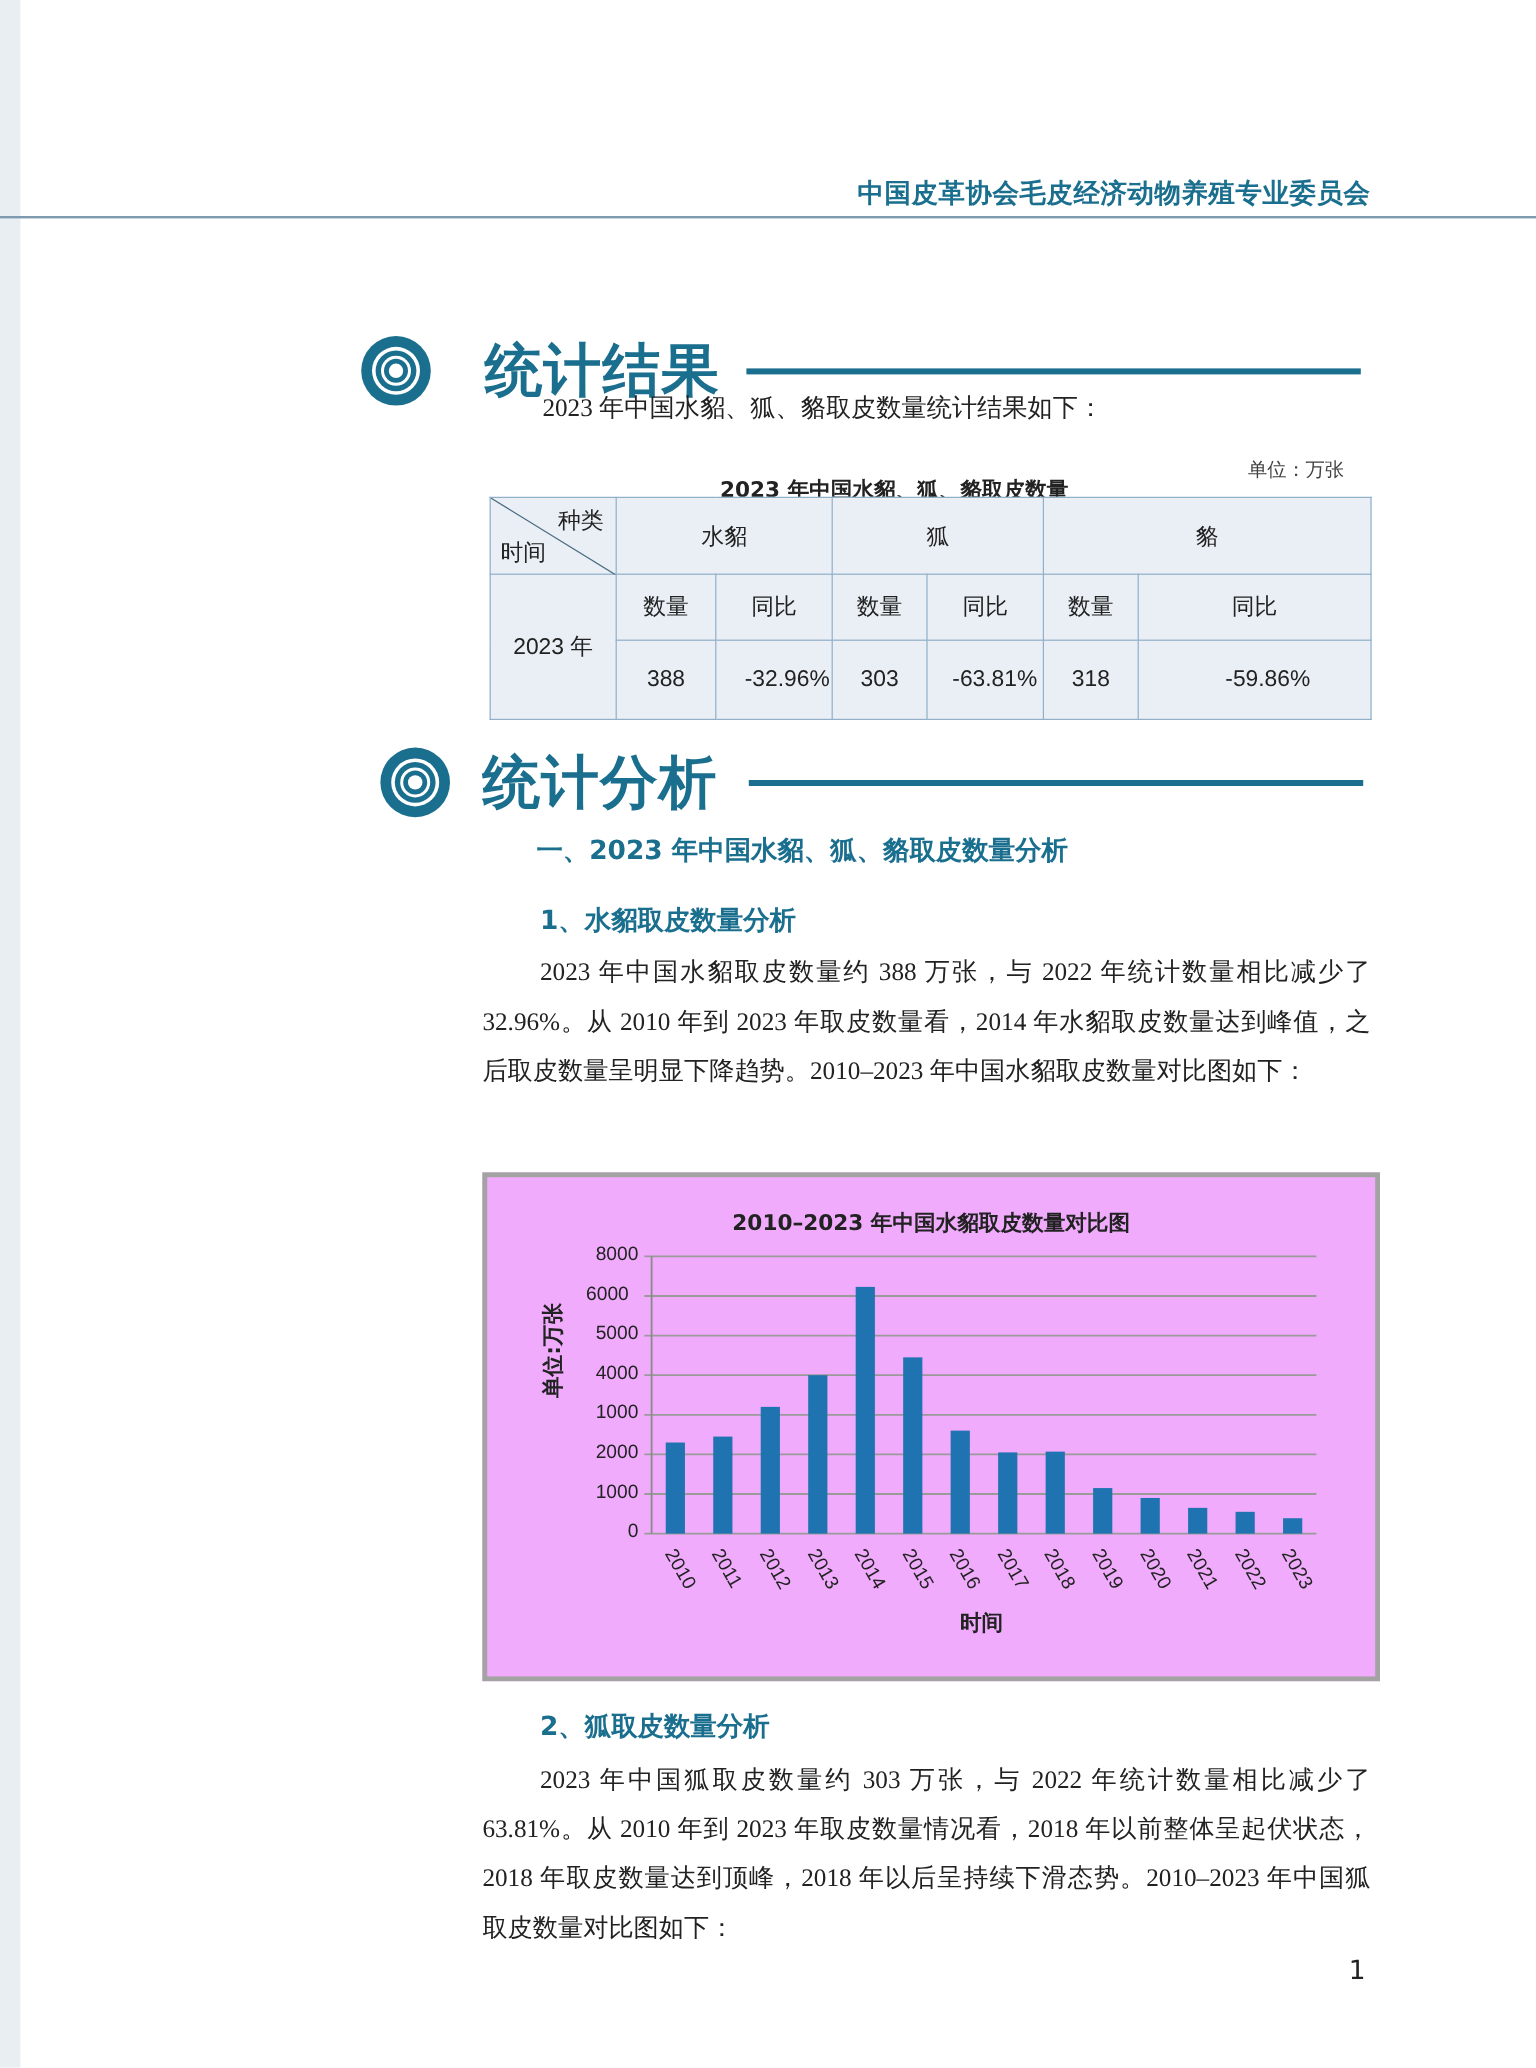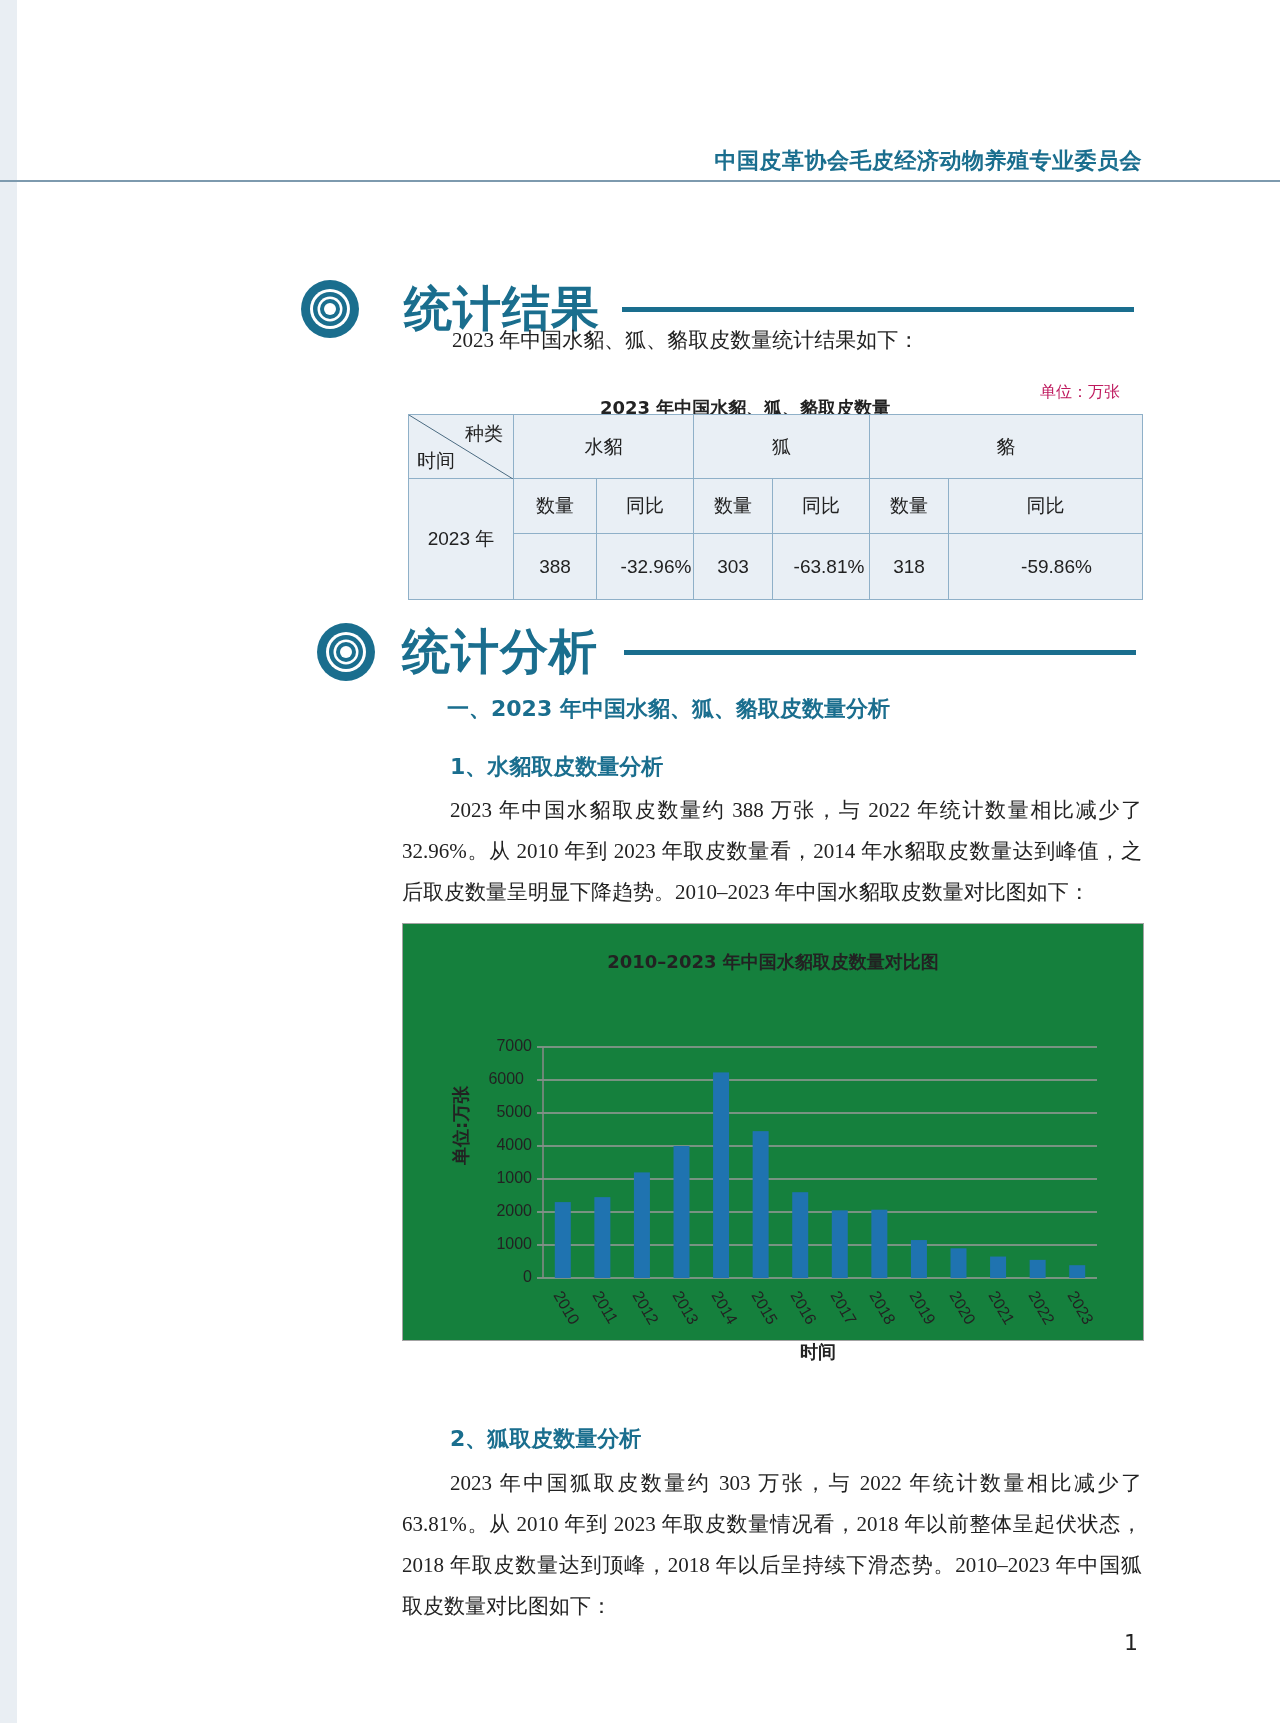--- a/index.html
+++ b/index.html
@@ -21,40 +21,40 @@
   .sec-title { font-size:48px; font-weight:bold; color:#1a6e8e; margin-left:44px; letter-spacing:1px; font-family:"DejaVu Sans", sans-serif; }
   .sec-line { height:5px; background:#1a6e8e; }
   .para {
     position:absolute; left:402px; width:740px; font-size:21px; line-height:41px;
     color:#222; text-indent:48px; text-align:justify;
     font-family:"Liberation Serif", "DejaVu Serif", serif;
   }
   .intro { position:absolute; left:452px; top:326px; font-size:21px; font-family:"Liberation Serif","DejaVu Serif",serif; }
 
   .tbl-caption { position:absolute; left:600px; top:396px; font-size:18px; font-weight:bold; color:#222; }
-  .tbl-unit { position:absolute; left:1040px; top:382px; font-size:16px; color:#be185d; font-family:Liberation Serif, serif; }
+  .tbl-unit { position:absolute; left:1040px; top:382px; font-size:16px; color:#404040; font-family:Liberation Serif, serif; }
 
   table.stat {
     position:absolute; left:408px; top:414px; width:735px; height:186px;
     border-collapse:collapse; background:#e9eff5; font-size:19px; color:#222;
     font-family:"Liberation Sans", "DejaVu Sans", sans-serif;
   }
   table.stat td { border:1.5px solid #8fb0c8; text-align:center; padding:0; }
   .diag { position:relative; width:104px; }
   .diag svg { position:absolute; left:0; top:0; }
   .diag .dtop { position:absolute; right:10px; top:6px; font-size:19px; }
   .diag .dbot { position:absolute; left:8px; bottom:4px; font-size:19px; }
   td.left { text-align:left; padding-left:18px; }
 
   .sub1 { position:absolute; left:447px; top:694px; font-size:22px; font-weight:bold; color:#1a6e8e; }
   .sub2 { position:absolute; left:450px; font-size:22px; font-weight:bold; color:#1a6e8e; }
 
   .chart-box {
-    position:absolute; left:402px; top:923px; width:740px; height:416px;
-    background:#15803d; border:1px solid #a3a3a3;
+    position:absolute; left:402px; top:977px; width:740px; height:416px;
+    background:#f0abfc; border:4px solid #a3a3a3;
   }
   .chart-title { position:absolute; left:0; width:100%; top:26px; text-align:center; font-size:18px; font-weight:bold; color:#222; }
   .ylabel {
     position:absolute; left:449px; top:1165px; transform:rotate(-90deg); transform-origin:left top;
     font-size:18px; font-weight:bold; color:#222; white-space:nowrap;
   }
   .xlabel { position:absolute; left:800px; top:1340px; font-size:18px; font-weight:bold; color:#222; }
   .ytick { position:absolute; width:60px; text-align:right; font-size:16px; color:#222; font-family:"Liberation Sans", sans-serif; }
   .xtick {
     position:absolute; font-size:16px; color:#222; transform:rotate(60deg); transform-origin:left top;
@@ -143,21 +143,21 @@
 </div>
 <div class="ylabel">单位:万张</div>
 <div id="yticks">
     <div class="ytick" style="left: 472px; top: 1268px;">0</div>
     <div class="ytick" style="left: 472px; top: 1235px;">1000</div>
     <div class="ytick" style="left: 472px; top: 1202px;">2000</div>
     <div class="ytick" style="left: 472px; top: 1169px;">1000</div>
     <div class="ytick" style="left: 472px; top: 1136px;">4000</div>
     <div class="ytick" style="left: 472px; top: 1103px;">5000</div>
     <div class="ytick" style="left: 464px; top: 1070px;">6000</div>
-    <div class="ytick" style="left: 472px; top: 1037px;">7000</div>
+    <div class="ytick" style="left: 472px; top: 1037px;">8000</div>
   </div>
 <svg id="plot" style="position:absolute; left:0; top:0;" width="1280" height="1723">
     <line x1="537" x2="1097" y1="1278" y2="1278" stroke="#9a9a9a" stroke-width="1.5"></line>
     <line x1="537" x2="1097" y1="1245" y2="1245" stroke="#9a9a9a" stroke-width="1.5"></line>
     <line x1="537" x2="1097" y1="1212" y2="1212" stroke="#9a9a9a" stroke-width="1.5"></line>
     <line x1="537" x2="1097" y1="1179" y2="1179" stroke="#9a9a9a" stroke-width="1.5"></line>
     <line x1="537" x2="1097" y1="1146" y2="1146" stroke="#9a9a9a" stroke-width="1.5"></line>
     <line x1="537" x2="1097" y1="1113" y2="1113" stroke="#9a9a9a" stroke-width="1.5"></line>
     <line x1="537" x2="1097" y1="1080" y2="1080" stroke="#9a9a9a" stroke-width="1.5"></line>
     <line x1="537" x2="1097" y1="1047" y2="1047" stroke="#9a9a9a" stroke-width="1.5"></line>

